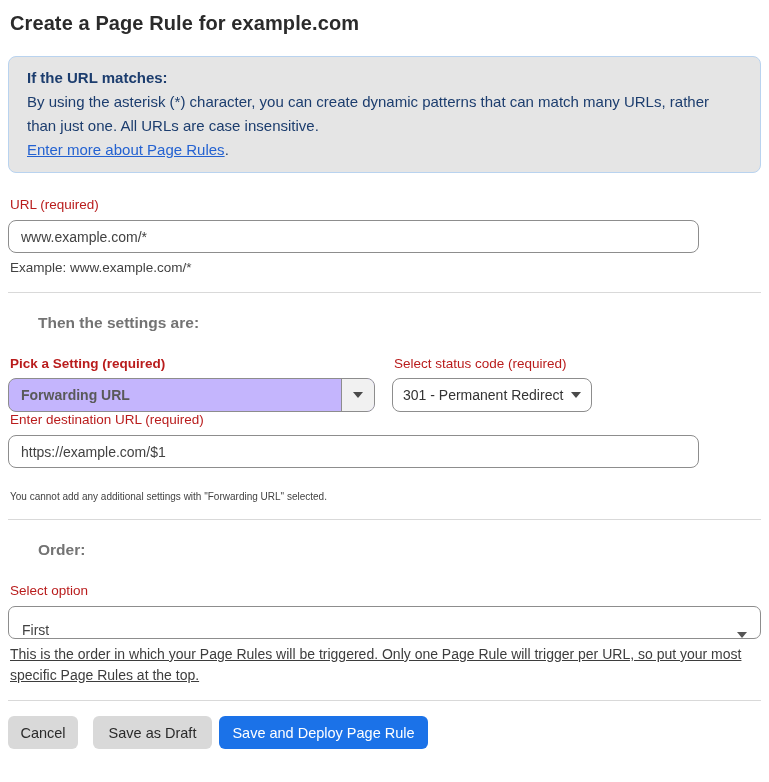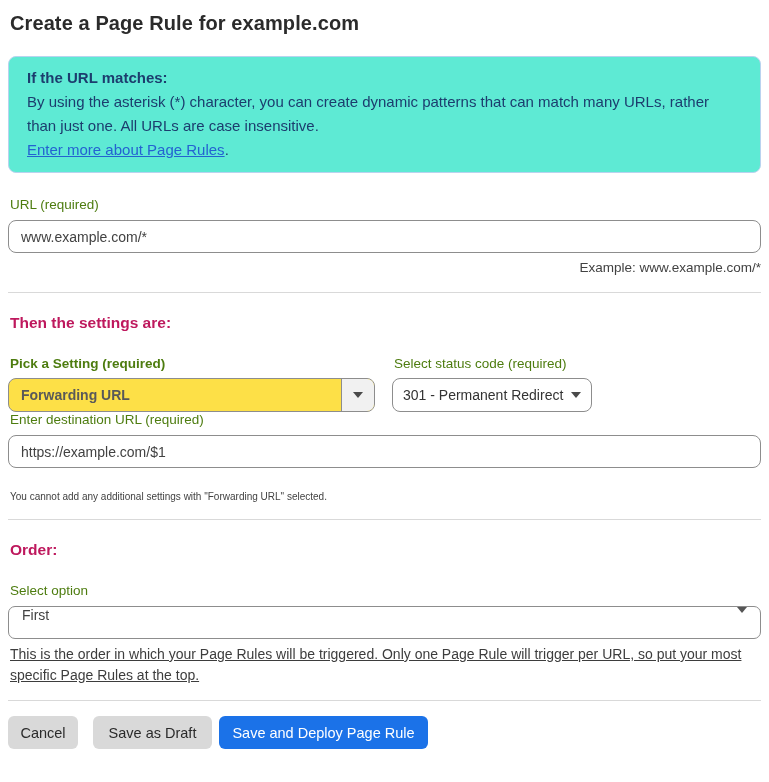--- a/index.html
+++ b/index.html
@@ -12,90 +12,90 @@
   }
   .page-title {
     font-size: 20px;
     font-weight: 700;
     color: #2b2b2b;
     letter-spacing: 0.1px;
     padding-left: 2px;
   }
   .info-box {
     margin-top: 21px;
-    background: #5eead4;
+    background: #e5e5e5;
     border: 1px solid #b9d3ef;
     border-radius: 8px;
     padding: 9px 18px 10px 18px;
     color: #1c3d6e;
     font-size: 15px;
     line-height: 24px;
   }
   .info-box .info-heading { font-weight: 700; }
   .info-box a {
     color: #2462d1;
     text-decoration: underline;
     cursor: pointer;
   }
   .info-box .link-suffix { color: #1c3d6e; }
   .field-label {
     display: block;
     font-size: 13.5px;
-    color: #4d7c0f;
+    color: #b91c1c;
     padding-left: 2px;
   }
   .text-input {
     display: block;
-    width: 753px;
+    width: 691px;
     height: 33px;
     border: 1px solid #8d8d8d;
     border-radius: 8px;
     background: #ffffff;
     font-family: inherit;
     font-size: 14px;
     color: #424242;
     padding: 0 12px;
     margin-top: 8px;
     outline: none;
   }
   .helper-text {
     font-size: 13.5px;
     color: #424242;
     margin-top: 7px;
     padding-left: 2px;
-    text-align: right;
   }
   .divider {
     border: none;
     border-top: 1px solid #d9d9d9;
     height: 0;
   }
   .divider-1 { margin-top: 17px; }
   .divider-2 { margin-top: 17px; }
   .divider-3 { margin-top: 15px; }
   .section-heading {
     font-size: 15.5px;
     font-weight: 700;
-    color: #be185d;
-    padding-left: 2px;
+    color: #737373;
+    padding-left: 2px;
+    margin-left: 28px;
   }
   .settings-heading { margin-top: 21px; }
   .settings-row {
     display: flex;
     margin-top: 24px;
   }
   .settings-col-1 { width: 384px; font-weight: bold; }
   .settings-col-2 { width: 369px; }
   .select-shell {
     display: flex;
     align-items: center;
     height: 34px;
     border: 1px solid #8d8d8d;
     border-radius: 8px;
-    background: #fde047;
+    background: #c4b5fd;
     margin-top: 7px;
     cursor: pointer;
     overflow: hidden;
   }
   .setting-select { width: 367px; }
   .select-value {
     flex: 1;
     font-size: 14px;
     color: #595959;
     padding-left: 12px;
@@ -138,21 +138,21 @@
   .note-text {
     font-size: 10px;
     color: #424242;
     margin-top: 23px;
     padding-left: 2px;
   }
   .order-heading { margin-top: 21px; }
   .order-select-label { margin-top: 24px; }
   .order-select {
     display: flex;
-    align-items: flex-start;
+    align-items: flex-end;
     width: 753px;
     height: 33px;
     border: 1px solid #8d8d8d;
     border-radius: 7px;
     background: #ffffff;
     margin-top: 8px;
     padding: 0 13px;
     cursor: pointer;
   }
   .order-select .select-value { padding-left: 0; color: #424242; }

